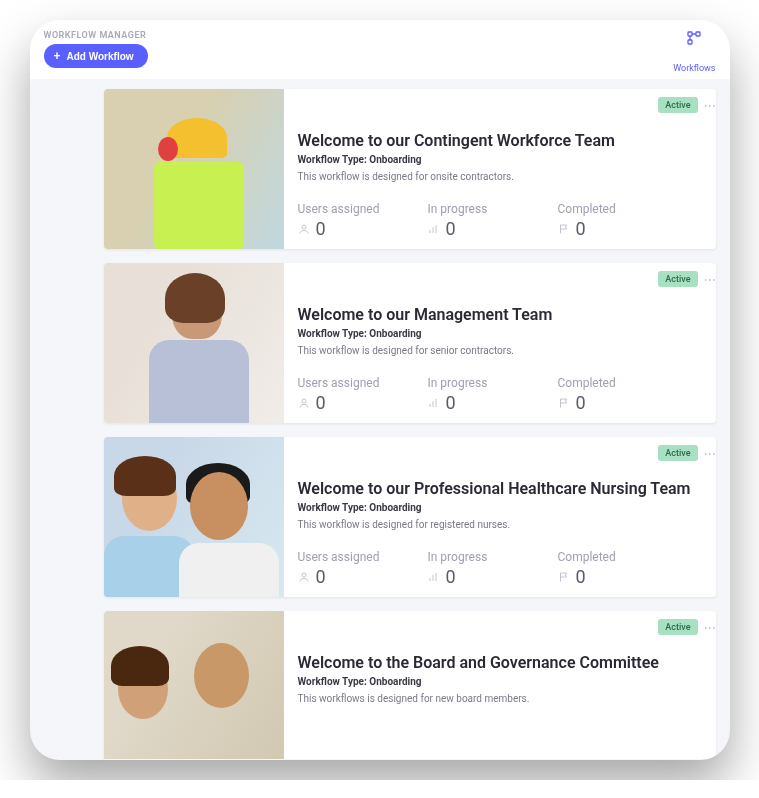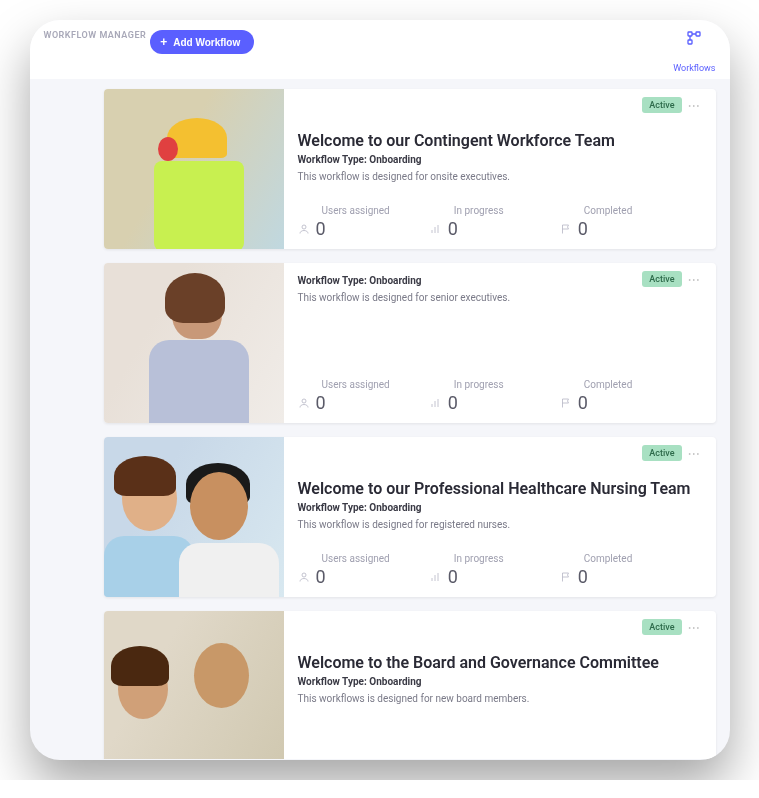--- a/index.html
+++ b/index.html
@@ -19,21 +19,21 @@
     overflow: hidden;
     position: relative;
   }
   .header {
     display: flex;
     justify-content: space-between;
     align-items: flex-start;
     padding: 10px 14px 6px 14px;
     background: #fff;
   }
-  .header-left { display: flex; flex-direction: row; gap: 4px; }
+  .header-left { display: flex; flex-direction: column; gap: 4px; }
   .module-title {
     font-size: 9px;
     font-weight: 600;
     letter-spacing: 0.5px;
     color: #a8a8b8;
     text-transform: uppercase;
   }
   .add-btn {
     background: #5a5fff;
     color: #fff;
@@ -88,21 +88,21 @@
   .card-body {
     flex: 1;
     padding: 12px 14px 10px 14px;
     display: flex;
     flex-direction: column;
     position: relative;
   }
   .card-top {
     position: absolute;
     top: 8px;
-    right: 16px;
+    right: 0;
     display: flex;
     align-items: center;
     gap: 6px;
   }
   .badge {
     background: #a8e0c2;
     color: #2d6a4a;
     font-size: 9px;
     padding: 3px 7px;
     border-radius: 3px;
@@ -136,23 +136,22 @@
   }
   .stats {
     display: flex;
     gap: 40px;
     margin-top: auto;
     border-top: 0 solid #eee;
     padding-top: 6px;
   }
   .stat { display: flex; flex-direction: column; gap: 2px; min-width: 90px;}
   .stat-label {
-    font-size: 10px;
+    font-size: 12px;
     color: #a0a0b0;
-    margin-left: 24px;
   }
   .stat-row {
     display: flex;
     align-items: center;
     gap: 6px;
   }
   .stat-row svg {
     width: 12px; height: 12px; stroke: #b0b0c0; fill: none; stroke-width: 1.5;
   }
   .stat-val {
@@ -213,21 +212,21 @@
         <div class="card-img img1">
             <div class="ear"></div>
           </div>
         <div class="card-body">
           <div class="card-top">
             <span class="badge">Active</span>
             <span class="kebab">⋮</span>
           </div>
           <div class="card-title">Welcome to our Contingent Workforce Team</div>
           <div class="card-type">Workflow Type: Onboarding</div>
-          <div class="card-desc">This workflow is designed for onsite executives.</div>
+          <div class="card-desc">This workflow is designed for onsite contractors.</div>
           <div class="stats">
             <div class="stat">
               <span class="stat-label">Users assigned</span>
               <div class="stat-row">
                 <svg viewBox="0 0 24 24">
                     <circle cx="12" cy="8" r="4"></circle>
                     <path d="M4 21c0-4 4-6 8-6s8 2 8 6"></path>
                   </svg>
                 <span class="stat-val">0</span>
               </div>
@@ -256,22 +255,23 @@
 
       <div class="card">
         <div class="card-img img2">
             <div class="hair"></div>
           </div>
         <div class="card-body">
           <div class="card-top">
             <span class="badge">Active</span>
             <span class="kebab">⋮</span>
           </div>
+          <div class="card-title">Welcome to our Management Team</div>
           <div class="card-type">Workflow Type: Onboarding</div>
-          <div class="card-desc">This workflow is designed for senior executives.</div>
+          <div class="card-desc">This workflow is designed for senior contractors.</div>
           <div class="stats">
             <div class="stat">
               <span class="stat-label">Users assigned</span>
               <div class="stat-row">
                 <svg viewBox="0 0 24 24">
                     <circle cx="12" cy="8" r="4"></circle>
                     <path d="M4 21c0-4 4-6 8-6s8 2 8 6"></path>
                   </svg>
                 <span class="stat-val">0</span>
               </div>

